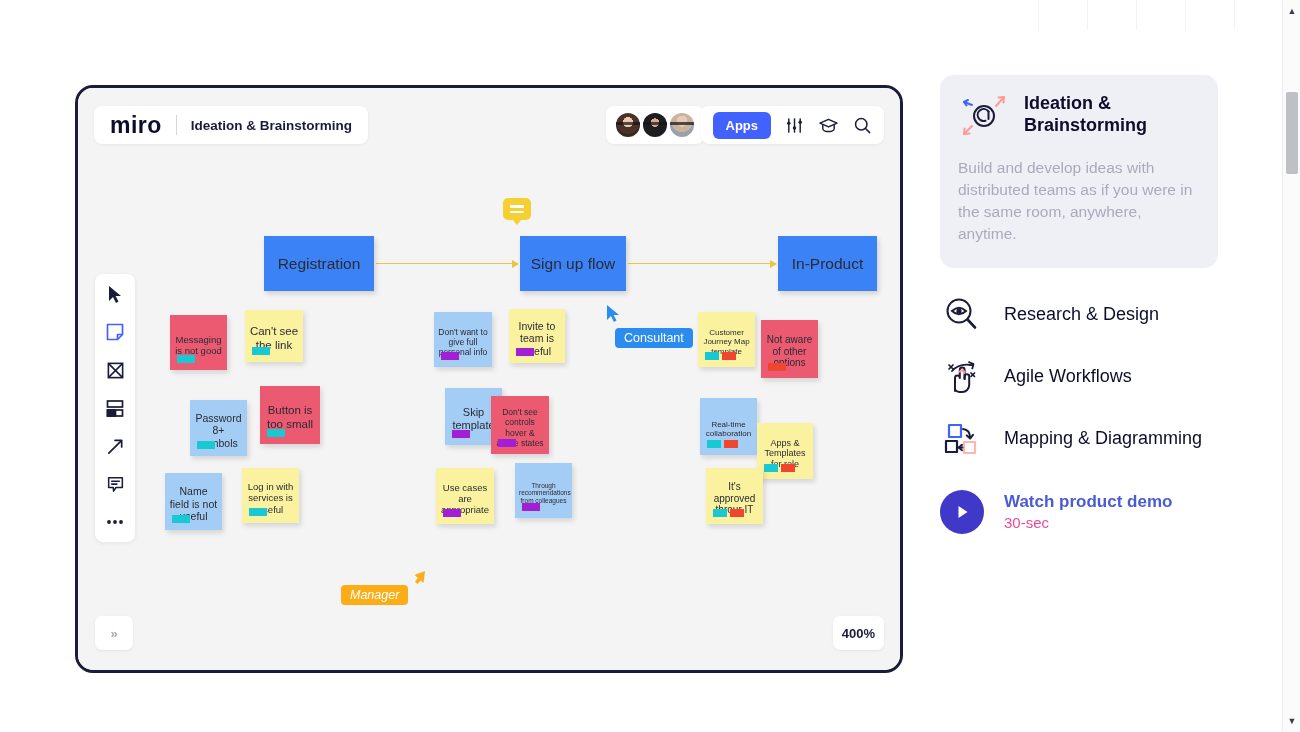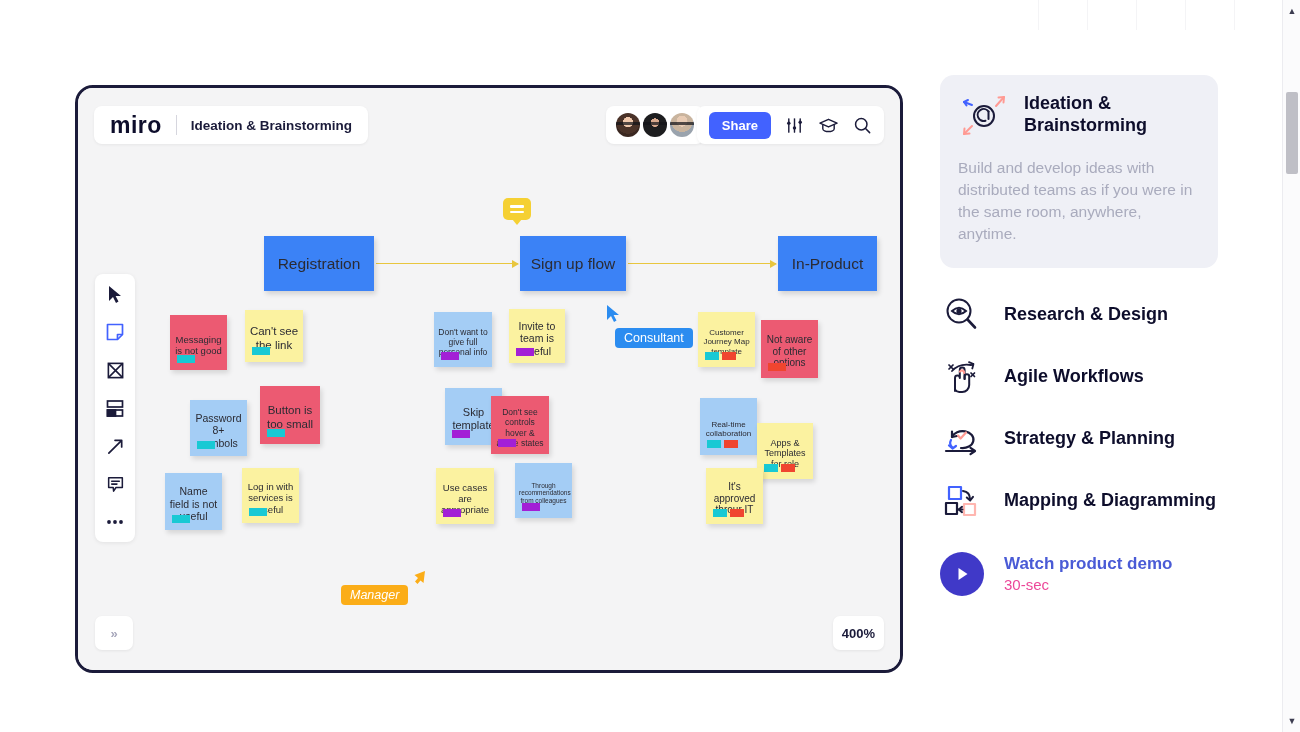--- a/index.html
+++ b/index.html
@@ -121,21 +121,21 @@
   
   .panel { position:absolute; left:940px; top:75px; width:278px; }
   .active-card { background:#eff0f6; border-radius:14px; padding:18px 18px 22px; }
   .ac-head { display:flex; align-items:flex-start; gap:14px; }
   .ac-title { font-size:18px; font-weight:700; color:#0d0d2b; line-height:1.22; }
   .ac-desc { margin-top:14px; font-size:15.5px; color:#a9abbd; line-height:1.43; }
 
   .menu { margin-top:26px; display:flex; flex-direction:column; gap:20px; }
   .menu-item { display:flex; align-items:center; gap:20px; cursor:pointer; }
   .menu-ico { width:44px; min-width:44px; display:flex; align-items:center; justify-content:center; }
-  .menu-label { font-size:18px; font-weight:700; color:#0d0d2b; line-height:1.22; }
+  .menu-label { font-size:18px; font-weight:400; color:#0d0d2b; line-height:1.22; }
 
   .demo { margin-top:30px; display:flex; align-items:center; gap:20px; cursor:pointer; }
   .play-circle {
     width:44px; height:44px; min-width:44px; border-radius:50%; background:#4039c8;
     display:flex; align-items:center; justify-content:center;
   }
   .demo-title { font-size:17px; font-weight:700; color:#4a5bd6; line-height:1.2; }
   .demo-sub { font-size:15px; color:#ec4899; margin-top:2px; }
 </style>
 </head>
@@ -172,21 +172,21 @@
         </div>
       <div class="avatar av2">
           <div class="av-eye"></div>
         </div>
       <div class="avatar av3">
           <div class="av-eye"></div>
         </div>
     </div>
 
     <div class="tools-pill">
-      <button class="share-btn">Share</button>
+      <button class="share-btn">Apps</button>
       <span class="ticon">
         <svg width="19" height="19" viewBox="0 0 20 20" fill="none" stroke="#1b1b3a" stroke-width="1.5" stroke-linecap="round">
           <line x1="4" y1="3" x2="4" y2="17"></line>
             <line x1="10" y1="3" x2="10" y2="17"></line>
             <line x1="16" y1="3" x2="16" y2="17"></line>
           <circle cx="4" cy="7.5" r="1.8" fill="#1b1b3a" stroke="none"></circle>
           <circle cx="10" cy="12.5" r="1.8" fill="#1b1b3a" stroke="none"></circle>
           <circle cx="16" cy="6.5" r="1.8" fill="#1b1b3a" stroke="none"></circle>
         </svg>
       </span>
@@ -442,34 +442,20 @@
               <line x1="8" y1="9" x2="12" y2="13"></line>
                 <line x1="12" y1="9" x2="8" y2="13"></line>
               <line x1="30" y1="17" x2="33.5" y2="20.5"></line>
                 <line x1="33.5" y1="17" x2="30" y2="20.5"></line>
             </g>
           </svg>
         </span>
         <span class="menu-label">Agile Workflows</span>
       </div>
 
-      <div class="menu-item">
-        <span class="menu-ico">
-          <svg width="42" height="42" viewBox="0 0 42 42" fill="none" stroke-linecap="round" stroke-linejoin="round">
-            <path d="M11 19 a11 8.5 0 1 1 9 11" stroke="#1b1b3a" stroke-width="2.2" fill="none"></path>
-            <path d="M11 13.5 L11 19 L16 18" stroke="#1b1b3a" stroke-width="2.2" fill="none"></path>
-            <path d="M10 22 a6 6 0 0 0 1.5 7.5" stroke="#4262ff" stroke-width="2.2" fill="none"></path>
-            <path d="M8 27.5 L11.5 30.5 L15 28" stroke="#4262ff" stroke-width="2.2" fill="none"></path>
-            <path d="M17 17.5 l2.6 3 L25 14.5" stroke="#ff9a93" stroke-width="2.2" fill="none"></path>
-            <line x1="5" y1="33" x2="33" y2="33" stroke="#1b1b3a" stroke-width="2.2"></line>
-            <path d="M29.5 29.8 L34 33 L29.5 36.2" stroke="#1b1b3a" stroke-width="2.2" fill="none"></path>
-          </svg>
-        </span>
-        <span class="menu-label">Strategy &amp; Planning</span>
-      </div>
 
       <div class="menu-item">
         <span class="menu-ico">
           <svg width="42" height="42" viewBox="0 0 42 42" fill="none" stroke-linecap="round" stroke-linejoin="round">
             <rect x="8" y="7" width="12" height="12" stroke="#4262ff" stroke-width="2.2"></rect>
             <rect x="5" y="23" width="11" height="11" stroke="#1b1b3a" stroke-width="2.2"></rect>
             <rect x="23" y="24" width="11" height="11" stroke="#ffb6b0" stroke-width="2.2"></rect>
             <path d="M22 11 q7 1 7 8" stroke="#1b1b3a" stroke-width="2" fill="none"></path>
             <path d="M25.8 17.5 L29.2 20.5 L32 16.8" stroke="#1b1b3a" stroke-width="2" fill="none"></path>
             <line x1="17.5" y1="29.5" x2="21.5" y2="29.5" stroke="#1b1b3a" stroke-width="2"></line>

